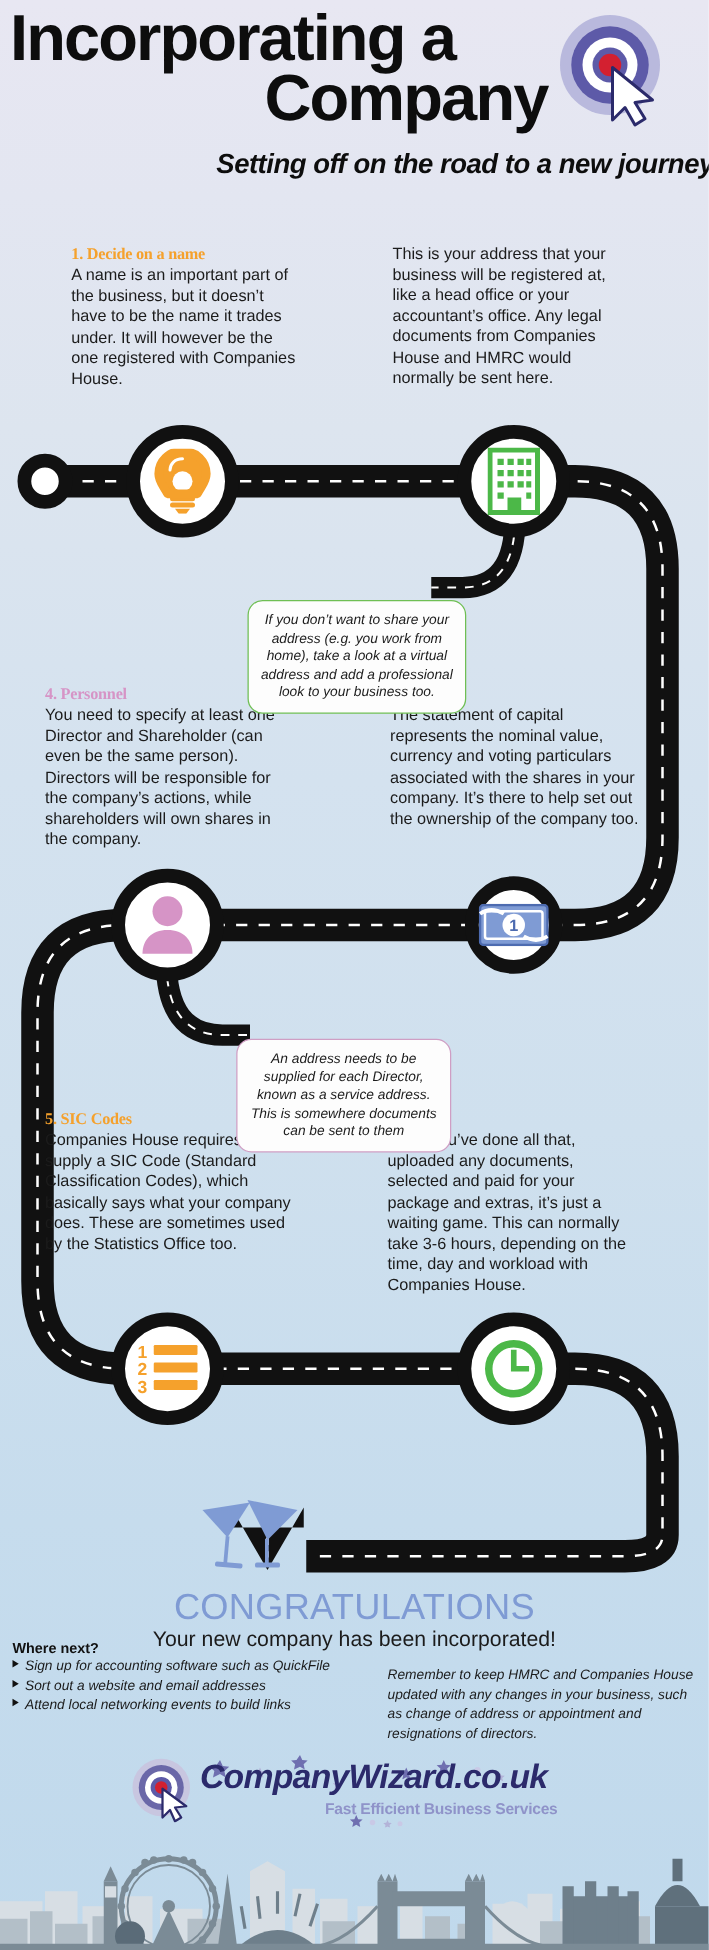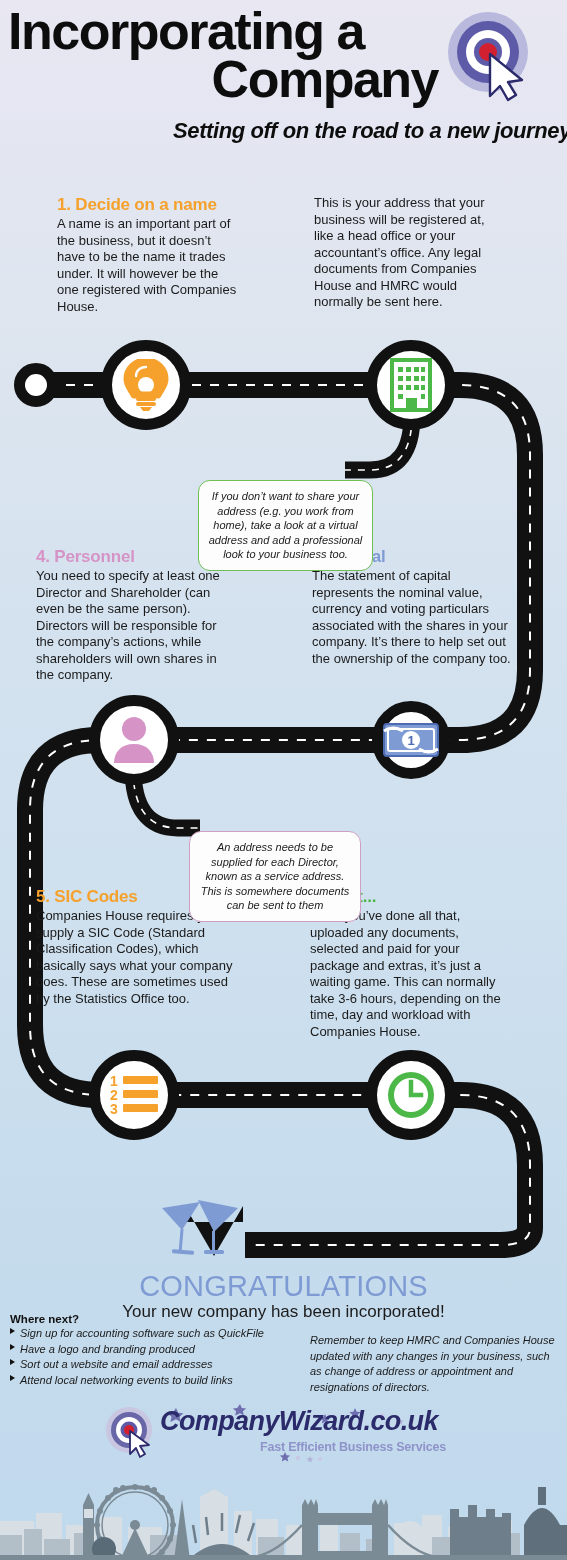--- a/index.html
+++ b/index.html
@@ -37,23 +37,24 @@
   .logo-target{
     position:absolute;left:444px;top:10px;width:92px;height:92px;
   }
 
   
   .step{
     position:absolute;
   }
   .step h3{
     margin:0 0 1px 0;
-    font-size:17px;
+    font-size:13px;
     font-weight:bold;
     letter-spacing:-0.2px;
+    font-family:Liberation Serif, serif;
   }
   .step p{
     margin:0;
     font-size:13px;
     line-height:1.27;
     color:#1b1b1b;
   }
   .c-orange{color:#f5a12c;}
   .c-green{color:#4cb848;}
   .c-pink{color:#d694c6;}
@@ -335,21 +336,20 @@
 
   <div class="congrats">
     <div class="big">CONGRATULATIONS</div>
     <div class="sub">Your new company has been incorporated!</div>
   </div>
 
   <div class="wherenext">
     <div class="wn-title">Where next?</div>
     <ul>
       <li><span class="bullet"></span><span>Sign up for accounting software such as QuickFile</span></li>
-      <li><span class="bullet"></span><span>Have a logo and branding produced</span></li>
       <li><span class="bullet"></span><span>Sort out a website and email addresses</span></li>
       <li><span class="bullet"></span><span>Attend local networking events to build links</span></li>
     </ul>
   </div>
 
   <div class="remember">Remember to keep HMRC and Companies House updated with any changes in your business, such as change of address or appointment and resignations of directors.</div>
 
   <div class="brand">
     <svg class="stars" viewBox="0 0 400 62">
       <g fill="#6f6fb0">

